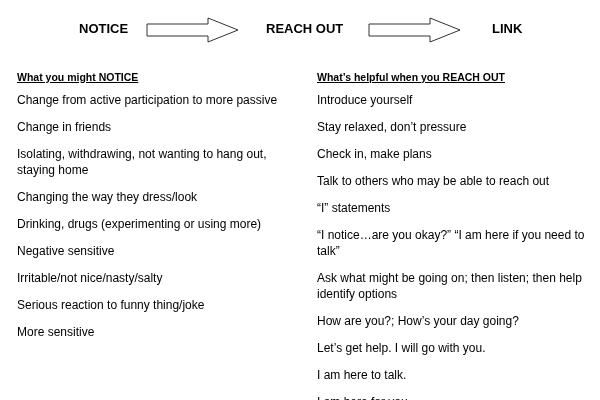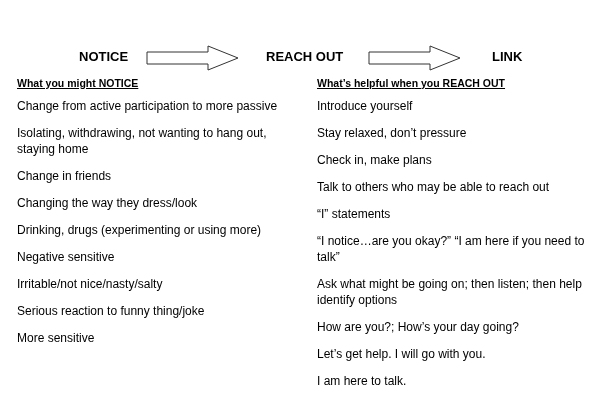--- a/index.html
+++ b/index.html
@@ -1,23 +1,23 @@
 <!DOCTYPE html>
 <html><head>
   <meta charset="utf-8">
   <style>
     html, body { margin: 0; padding: 0; background: #ffffff; }
     body {
       width: 600px; height: 400px; position: relative; overflow: hidden;
       font-family: "Liberation Sans", sans-serif; color: #000;
     }
-    .flow-row { position: absolute; top: 44px; left: 0; width: 532px; height: 28px; }
+    .flow-row { position: absolute; top: 16px; left: 0; width: 532px; height: 28px; }
     .flow-step { position: absolute; top: 5px; font-weight: bold; font-size: 13px; letter-spacing: 0; }
     .arrow { position: absolute; top: 1px; }
-    .col { position: absolute; top: 77px; width: 285px; }
+    .col { position: absolute; top: 71px; width: 285px; }
     .col-left { left: 17px; }
     .col-right { left: 317px; }
     .col-heading { font-weight: bold; text-decoration: underline; font-size: 10.5px; margin: 0 0 8px 0; line-height: 13px; }
     .item { font-size: 12px; line-height: 16px; margin: 0 0 11px 0; }
   </style>
 </head>
 <body>
 
 <div class="flow-row">
   <span class="flow-step" style="left:79px">NOTICE</span>
@@ -27,22 +27,22 @@
   <span class="flow-step" style="left:266px">REACH OUT</span>
   <svg class="arrow" style="left:368px" width="94" height="26" viewBox="0 0 94 26">
     <polygon points="1,7 62,7 62,1 92,13 62,25 62,19 1,19" fill="#fff" stroke="#333" stroke-width="1"></polygon>
   </svg>
   <span class="flow-step" style="left:492px">LINK</span>
 </div>
 
 <div class="col col-left">
   <div class="col-heading">What you might NOTICE</div>
   <div class="item">Change from active participation to more passive</div>
+  <div class="item">Change in friends</div>
   <div class="item">Isolating, withdrawing, not wanting to hang out, staying home</div>
-  <div class="item">Change in friends</div>
   <div class="item">Changing the way they dress/look</div>
   <div class="item">Drinking, drugs (experimenting or using more)</div>
   <div class="item">Negative sensitive</div>
   <div class="item">Irritable/not nice/nasty/salty</div>
   <div class="item">Serious reaction to funny thing/joke</div>
   <div class="item">More sensitive</div>
 </div>
 
 <div class="col col-right">
   <div class="col-heading">What’s helpful when you REACH OUT</div>

